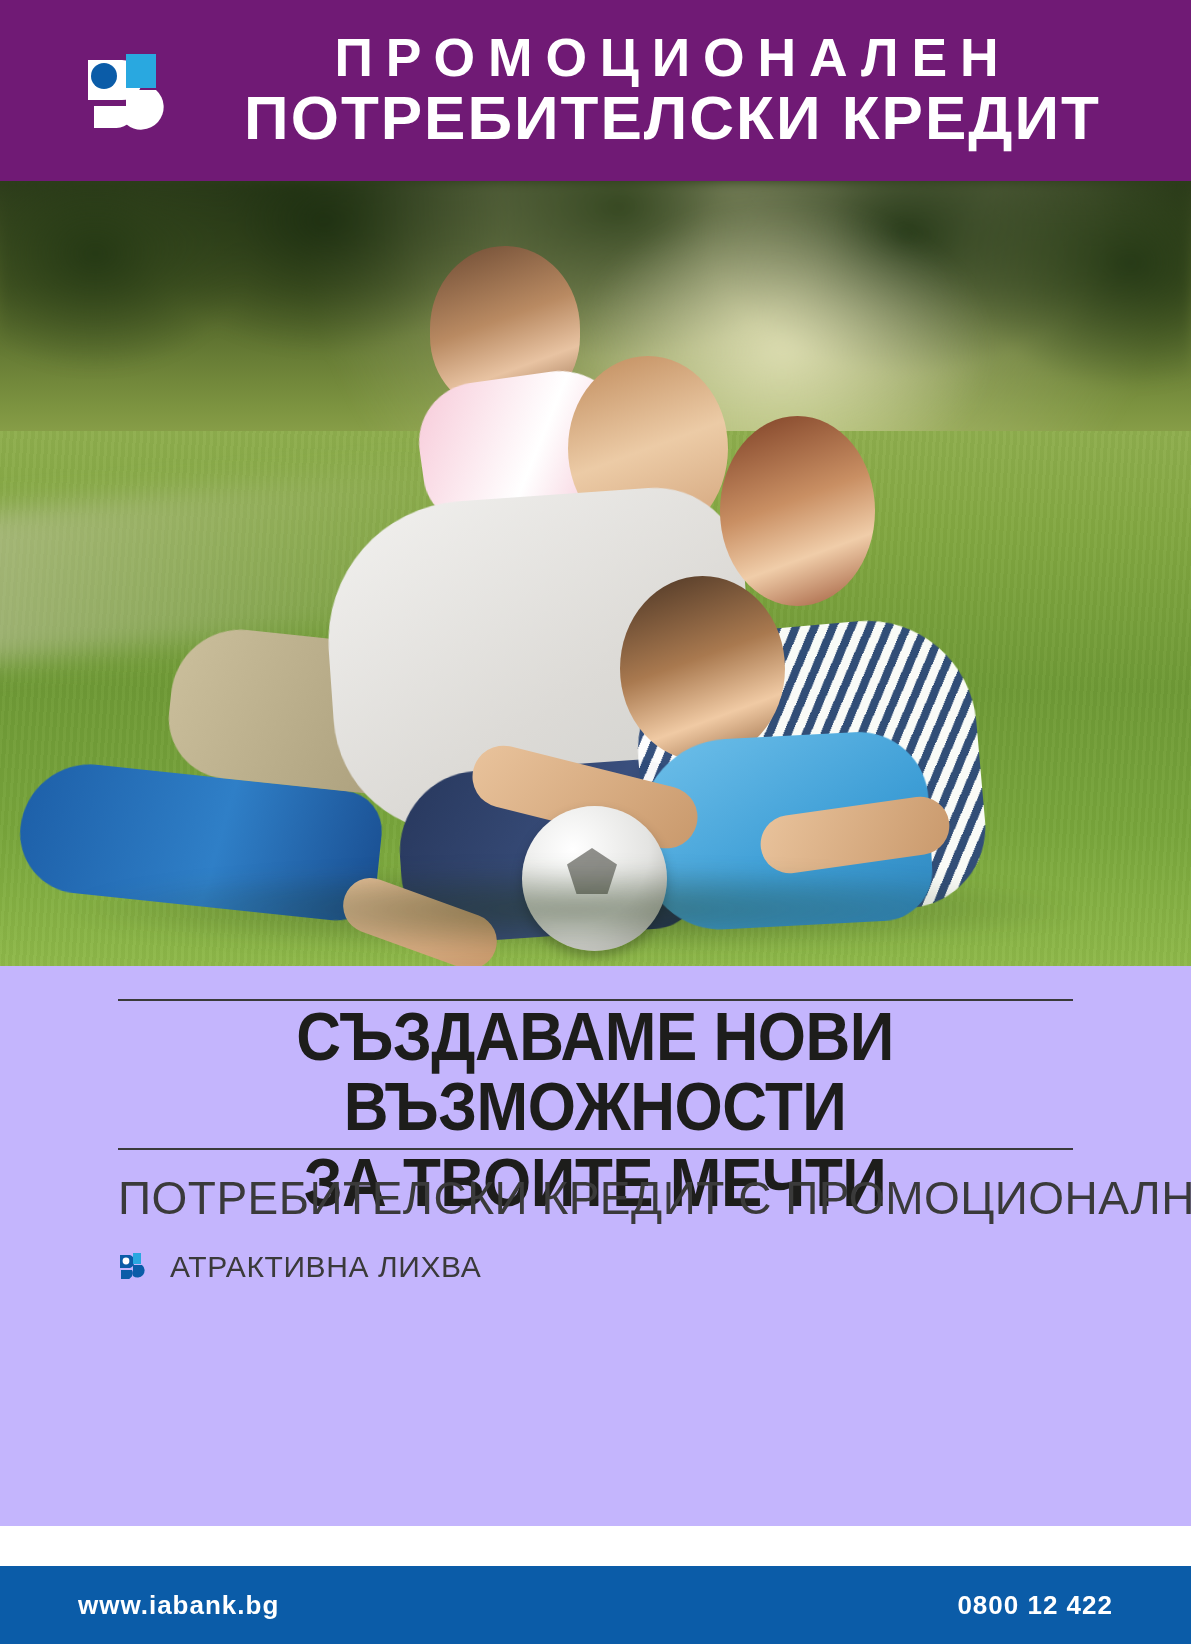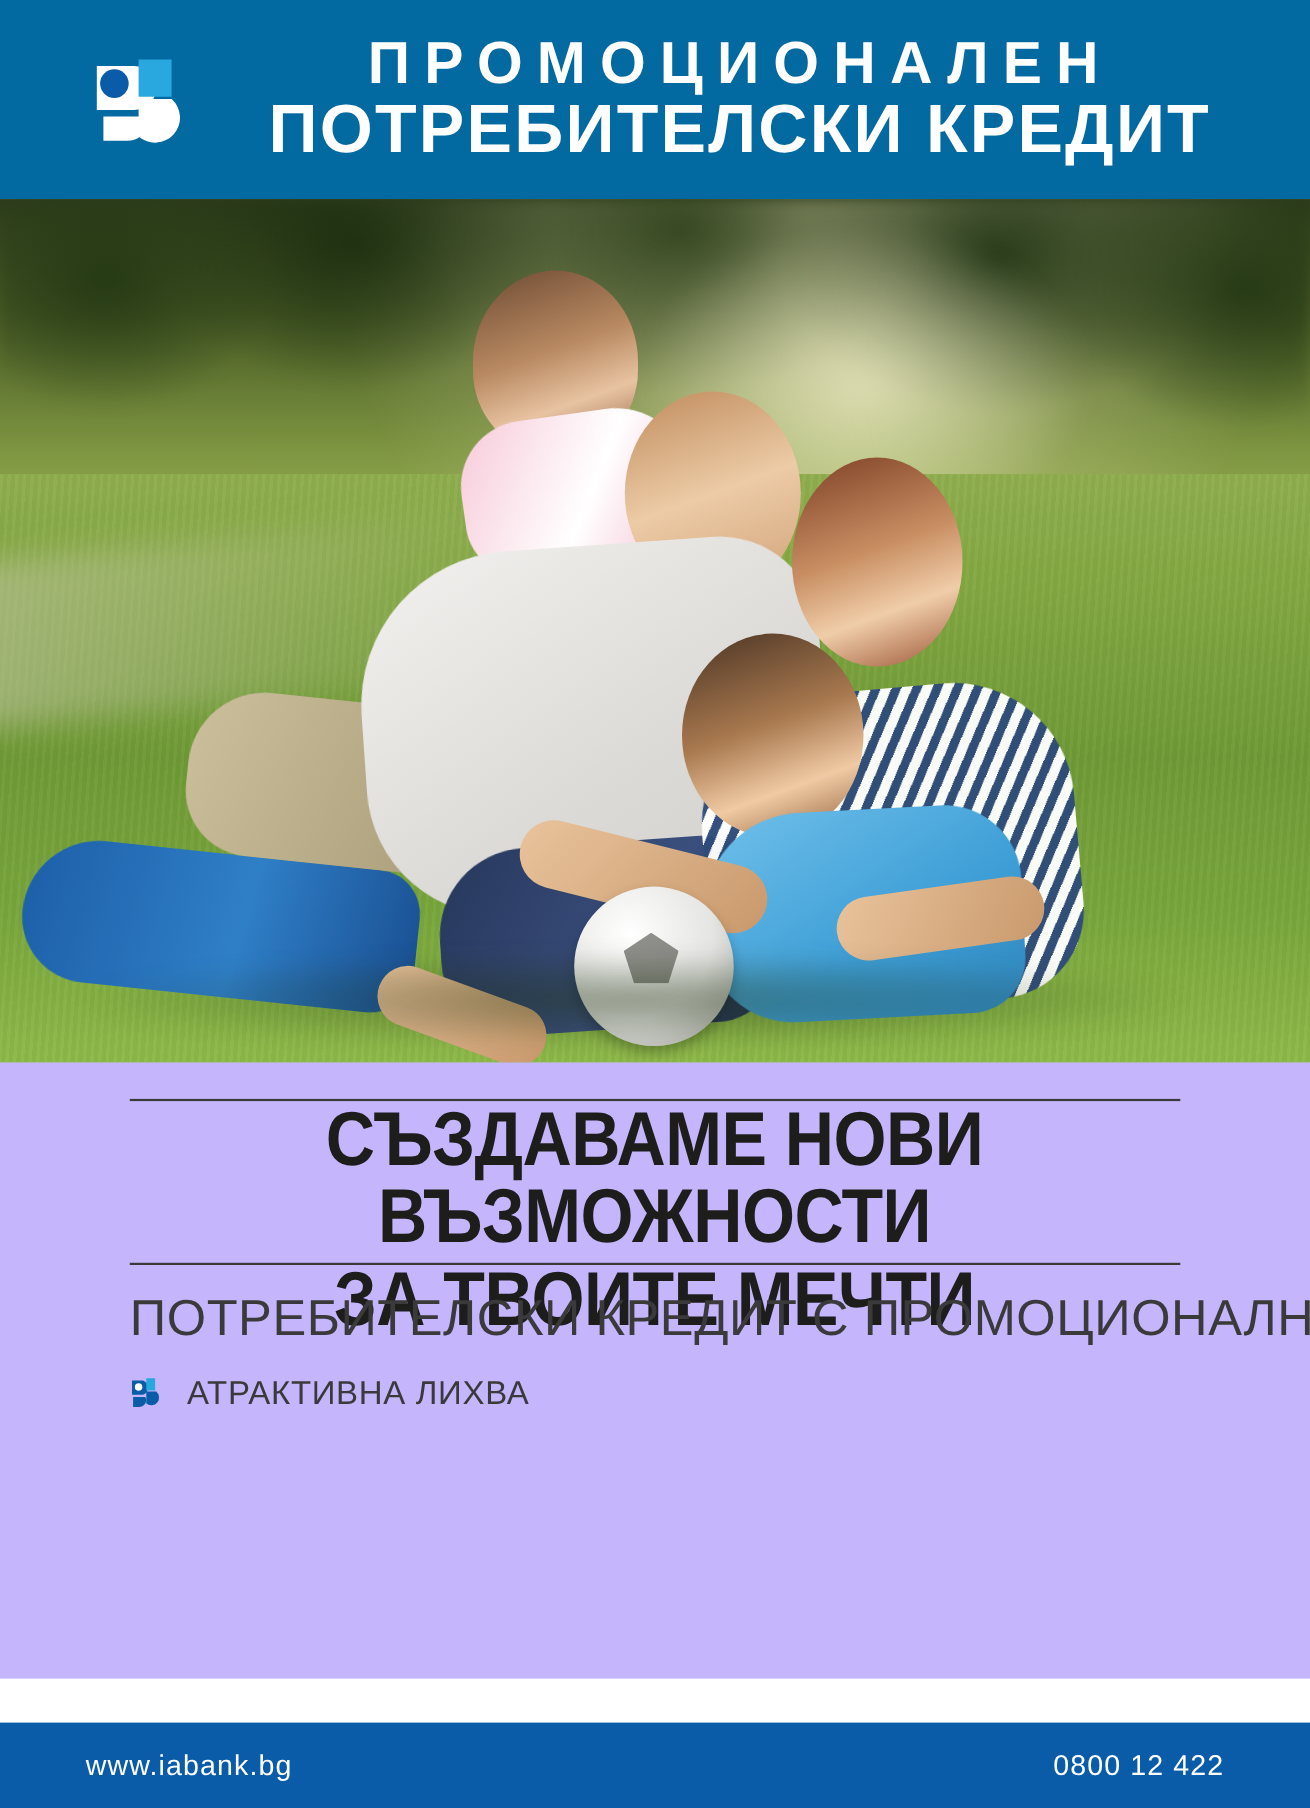--- a/index.html
+++ b/index.html
@@ -21,21 +21,21 @@
     overflow: hidden;
   }
 
   
   .header {
     position: absolute;
     top: 0;
     left: 0;
     width: 1191px;
     height: 181px;
-    background: #0369a1;
+    background: #701a75;
     display: flex;
     align-items: center;
   }
   .header-logo {
     width: 120px;
     height: 90px;
     margin-left: 78px;
     margin-right: 16px;
     flex: 0 0 auto;
     position: relative;
@@ -307,21 +307,21 @@
   .footer {
     position: absolute;
     left: 0;
     bottom: 0;
     width: 1191px;
     height: 78px;
     background: #0b5ca8;
     display: flex;
     align-items: center;
     color: #ffffff;
-    font-weight: normal;
+    font-weight: bold;
     font-size: 26px;
     letter-spacing: 1px;
   }
   .footer-left  { position: absolute; left: 78px; }
   .footer-mid   { position: absolute; left: 0; right: 0; text-align: center; }
   .footer-right { position: absolute; right: 78px; margin-left: 15px; }
 
   
   .logo-mark { position: relative; width: 100%; height: 100%; }
   .logo-mark svg { display: block; width: 100%; height: 100%; }

